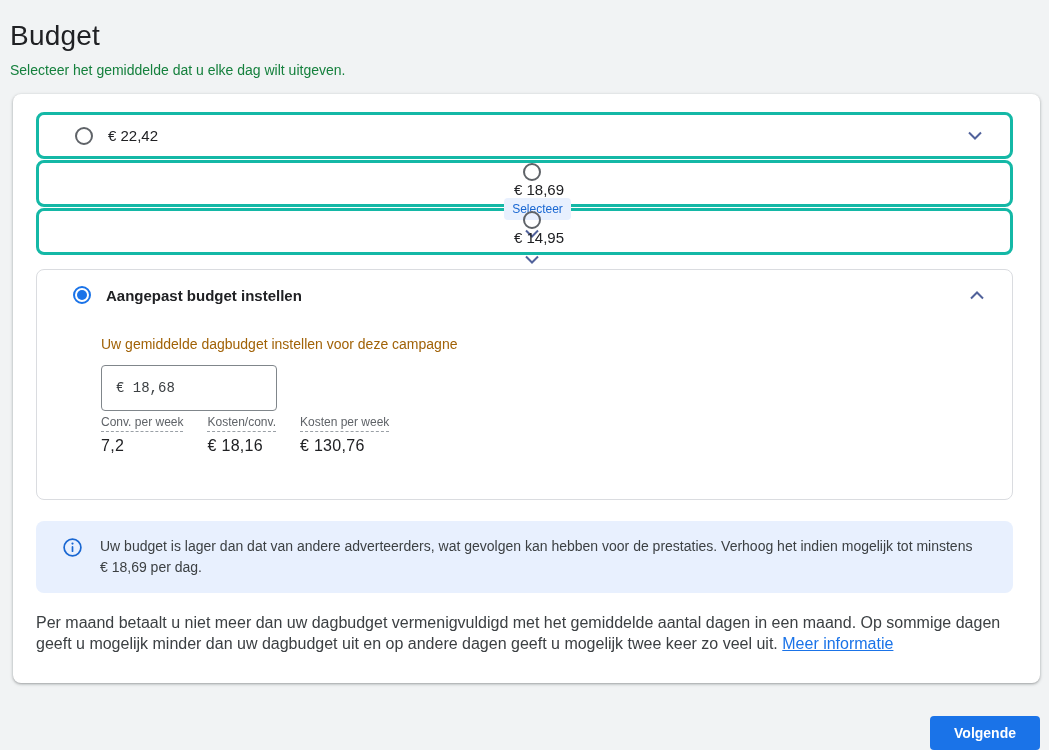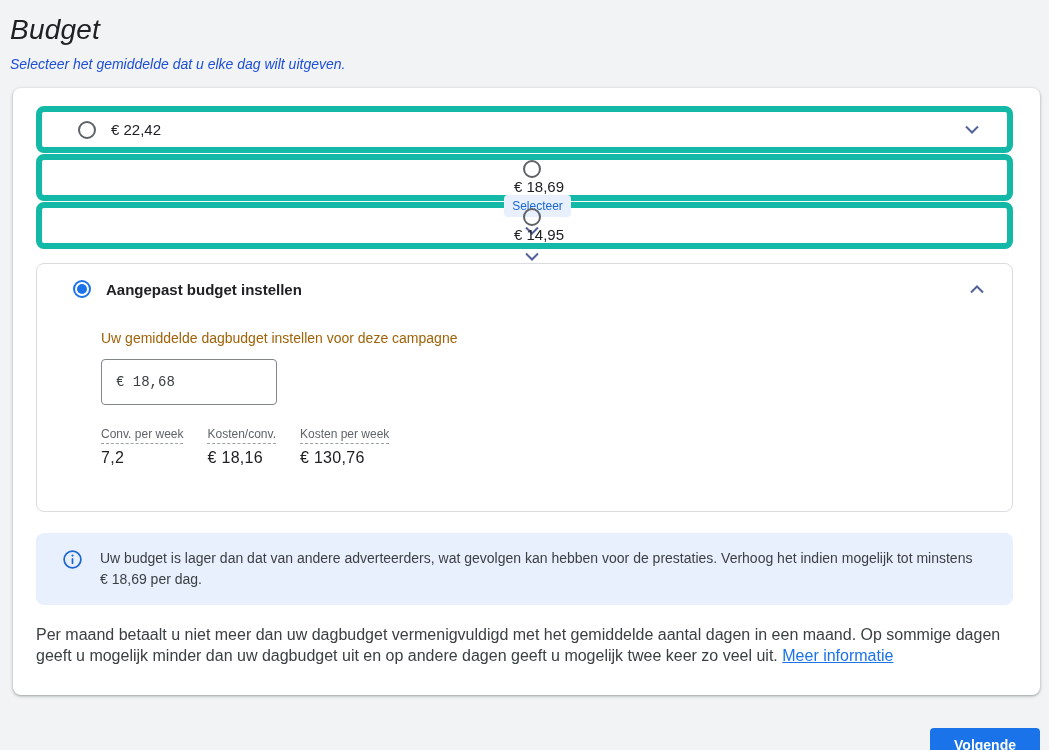--- a/index.html
+++ b/index.html
@@ -4,34 +4,34 @@
 <style>
   * { margin: 0; padding: 0; box-sizing: border-box; }
   html, body {
     width: 1049px; min-height: 750px;
     background: #f1f3f4;
     font-family: "Liberation Sans", "DejaVu Sans", sans-serif;
     color: #3c4043;
   }
   .page { width: 1049px; min-height: 750px; position: relative; }
 
-  .page-header { padding: 14px 10px 0 10px; font-style: italic; }
+  .page-header { padding: 20px 10px 0 10px; }
   .page-title { font-size: 28px; font-weight: 400; color: #202124; letter-spacing: .2px; }
-  .page-subtitle { margin-top: 10px; font-size: 14px; color: #1d4ed8; }
+  .page-subtitle { margin-top: 10px; font-size: 14px; color: #15803d; }
 
   .card {
     margin: 16px 9px 0 13px;
     background: #ffffff;
     border-radius: 8px;
     box-shadow: 0 1px 2px 0 rgba(60,64,67,.30), 0 1px 3px 1px rgba(60,64,67,.15);
     padding: 18px 27px 29px 23px;
   }
 
   .option-row {
-    border: 6px solid #14b8a6;
+    border: 3px solid #14b8a6;
     border-radius: 8px;
     height: 47px;
     display: flex; align-items: center;
     padding: 0 22px 0 36px;
     background: #fff;
     cursor: pointer;
   }
   .option-row + .option-row { margin-top: 1px; flex-direction: column; }
 
   .radio {
@@ -67,21 +67,21 @@
   .custom-header .option-label { font-weight: bold; }
   .custom-body { padding-left: 64px; }
   .input-label { margin-top: 16px; font-size: 14px; color: #a16207; }
   .budget-input {
     margin-top: 13px; width: 176px; height: 46px;
     border: 1px solid #80868b; border-radius: 4px;
     font-size: 14px; color: #3c4043; padding: 0 14px;
     font-family: Liberation Mono, monospace;
     outline: none; background: #fff;
   }
-  .stats { margin-top: 19px; display: flex; }
+  .stats { margin-top: 1px; display: flex; }
   .stat { margin-right: 24px; }
   .stat-label {
     display: inline-block;
     font-size: 12px; color: #5f6368;
     border-bottom: 1px dashed #9aa0a6; padding-bottom: 2px;
     cursor: default;
   }
   .stat-value { margin-top: 5px; font-size: 16px; color: #202124; letter-spacing: .3px; }
 
   .info-banner {

